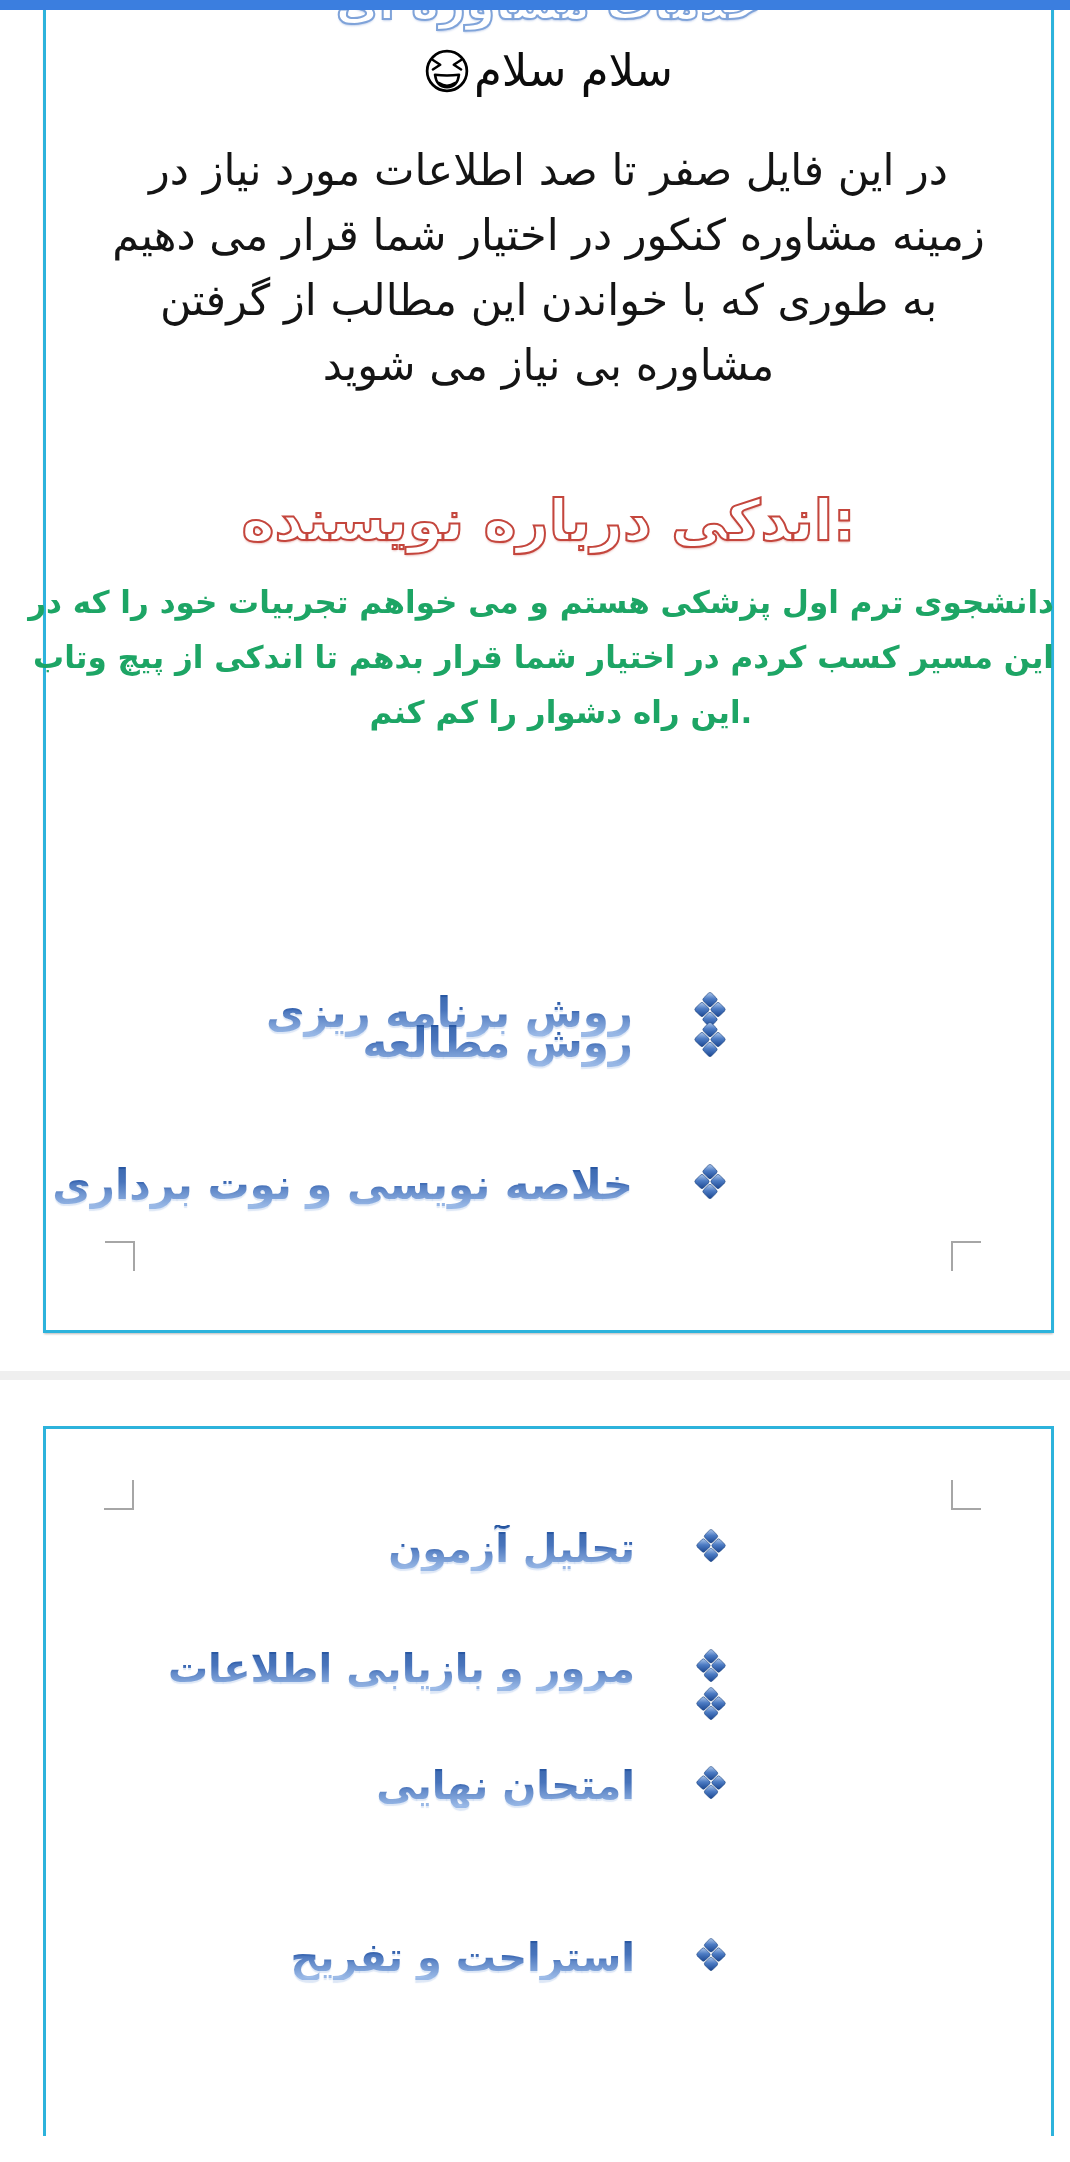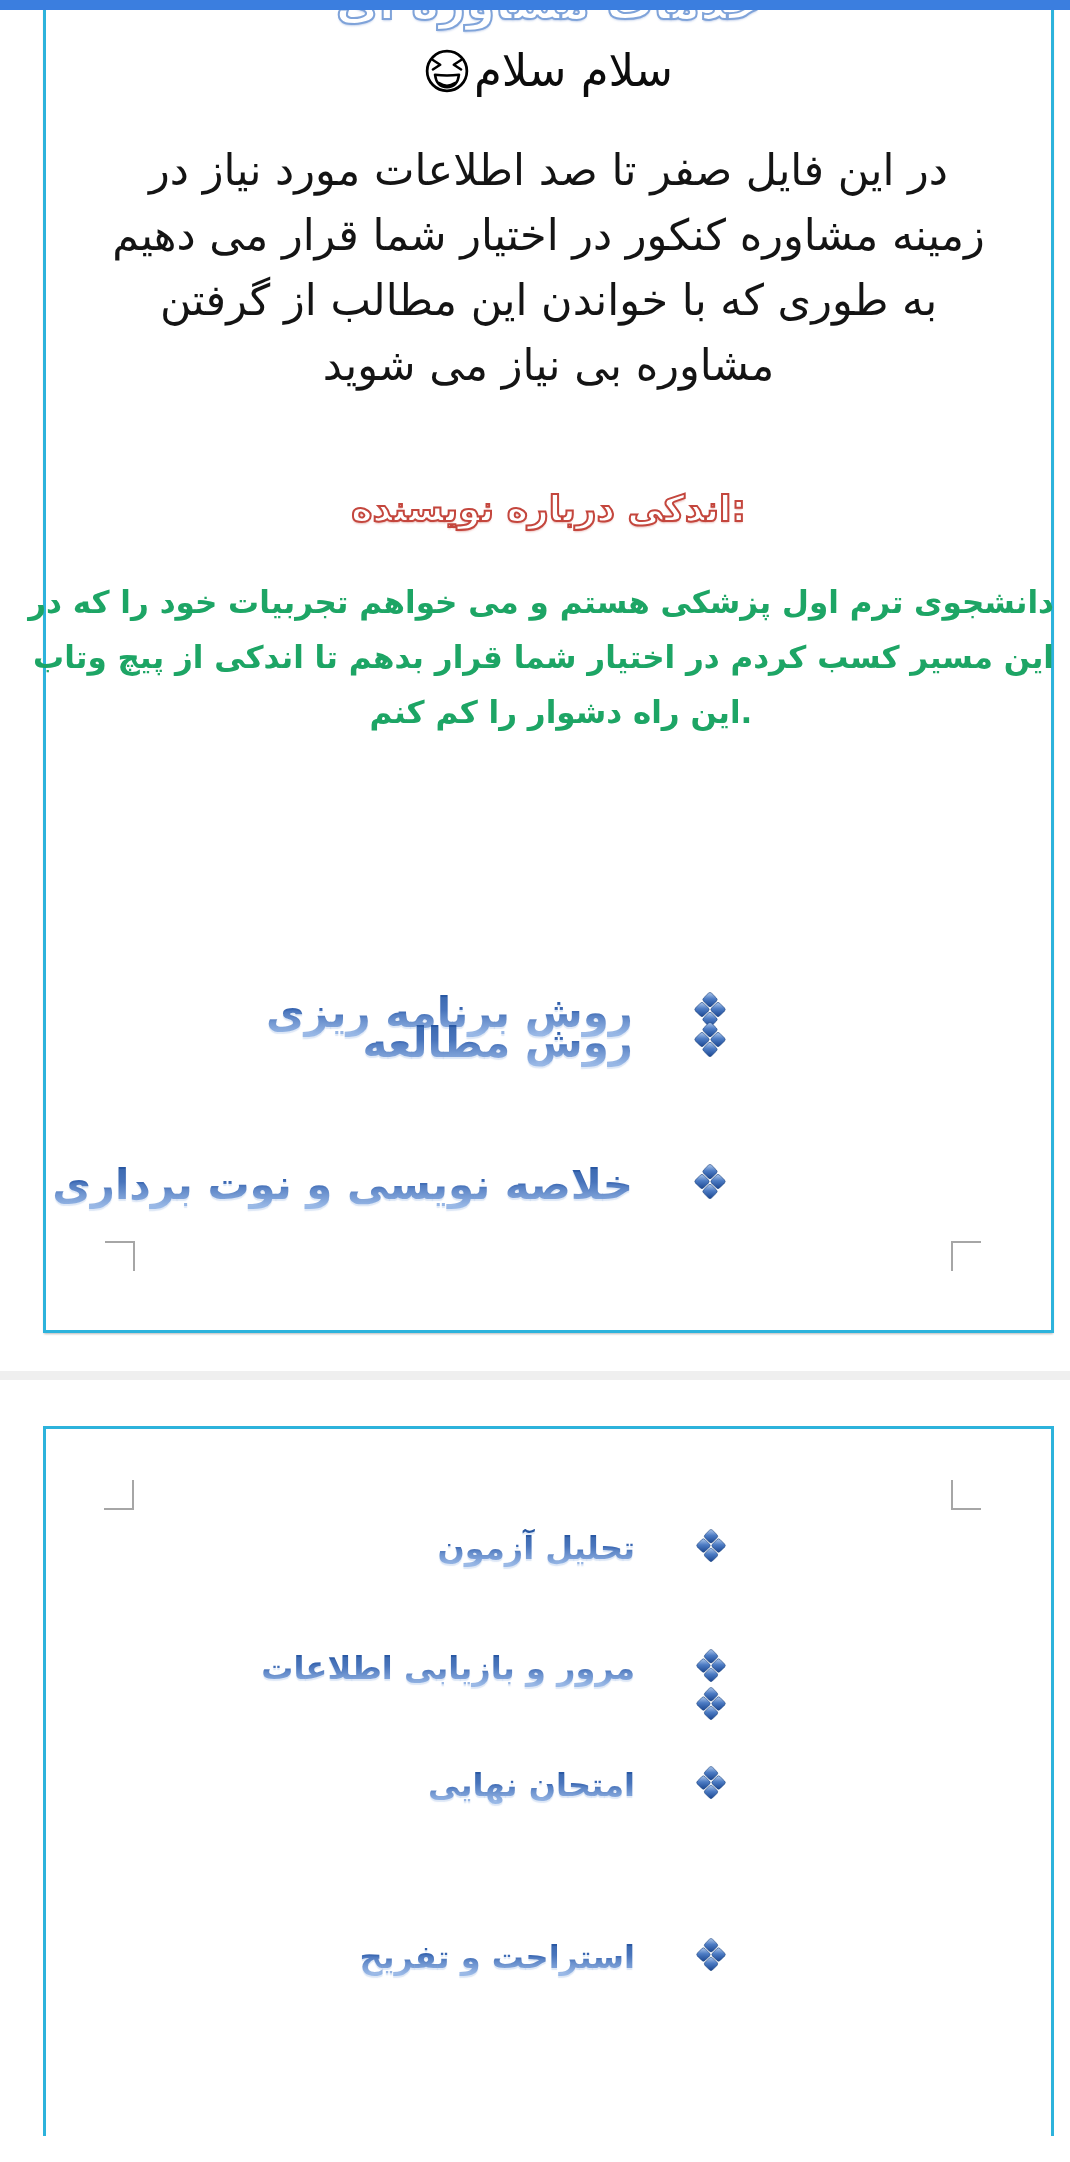--- a/index.html
+++ b/index.html
@@ -19,37 +19,37 @@
   .nowrap{white-space:nowrap;}
   
   .doc-title{top:-26px;font-size:47px;font-weight:bold;color:#cddcf2;line-height:1.25;z-index:2;}
   @supports (-webkit-text-stroke: 1px black){
     .doc-title{color:#ffffff;-webkit-text-stroke:2px #7fa3d9;text-shadow:0 2px 2px rgba(130,160,215,.45);}
   }
   .greeting{top:44px;font-size:45px;color:#0c0c0c;}
   .greeting-inner{display:inline-flex;align-items:center;gap:4px;direction:ltr;}
   .intro{top:138px;font-size:43px;color:#141414;}
   .intro .line{line-height:65px;}
-  .about-heading{top:488px;font-size:36px;font-weight:bold;color:#e4948d;}
+  .about-heading{top:488px;font-size:56px;font-weight:bold;color:#e4948d;}
   @supports (-webkit-text-stroke: 1px black){
     .about-heading{color:#ffffff;-webkit-text-stroke:2px #c4463d;text-shadow:0 2px 2px rgba(196,70,61,.35);}
   }
   .about-text{top:575px;font-size:31px;font-weight:bold;color:var(--green,#1da565);}
   .about-text .line{line-height:55px;padding-left:25px;}
   .toc-heading{top:900px;font-size:41px;color:var(--red,#b32222);}
   
   .toc-row{
     position:absolute;left:0;width:1070px;height:60px;
     display:flex;flex-direction:row;justify-content:flex-end;align-items:center;
     gap:60px;padding-right:343px;box-sizing:border-box;direction:ltr;padding-left:22px;
   }
   .toc-text{
     direction:rtl;white-space:nowrap;font-size:42px;font-weight:bold;color:#3b68b5;
   }
-  .toc2 .toc-text{font-size:32px;}
+  .toc2 .toc-text{font-size:40px;}
   @supports (-webkit-background-clip: text) or (background-clip: text){
     .toc-text{
       background:linear-gradient(180deg,#24549f 10%,#3a67b2 45%,#a3c0ea 95%);
       -webkit-background-clip:text;background-clip:text;color:transparent;
       text-shadow:0 2px 1px rgba(120,160,220,.25);
     }
   }
   .bullet{flex:0 0 auto;}
   
   .mark{position:absolute;width:28px;height:28px;border:0 solid #a6a6a6;}

